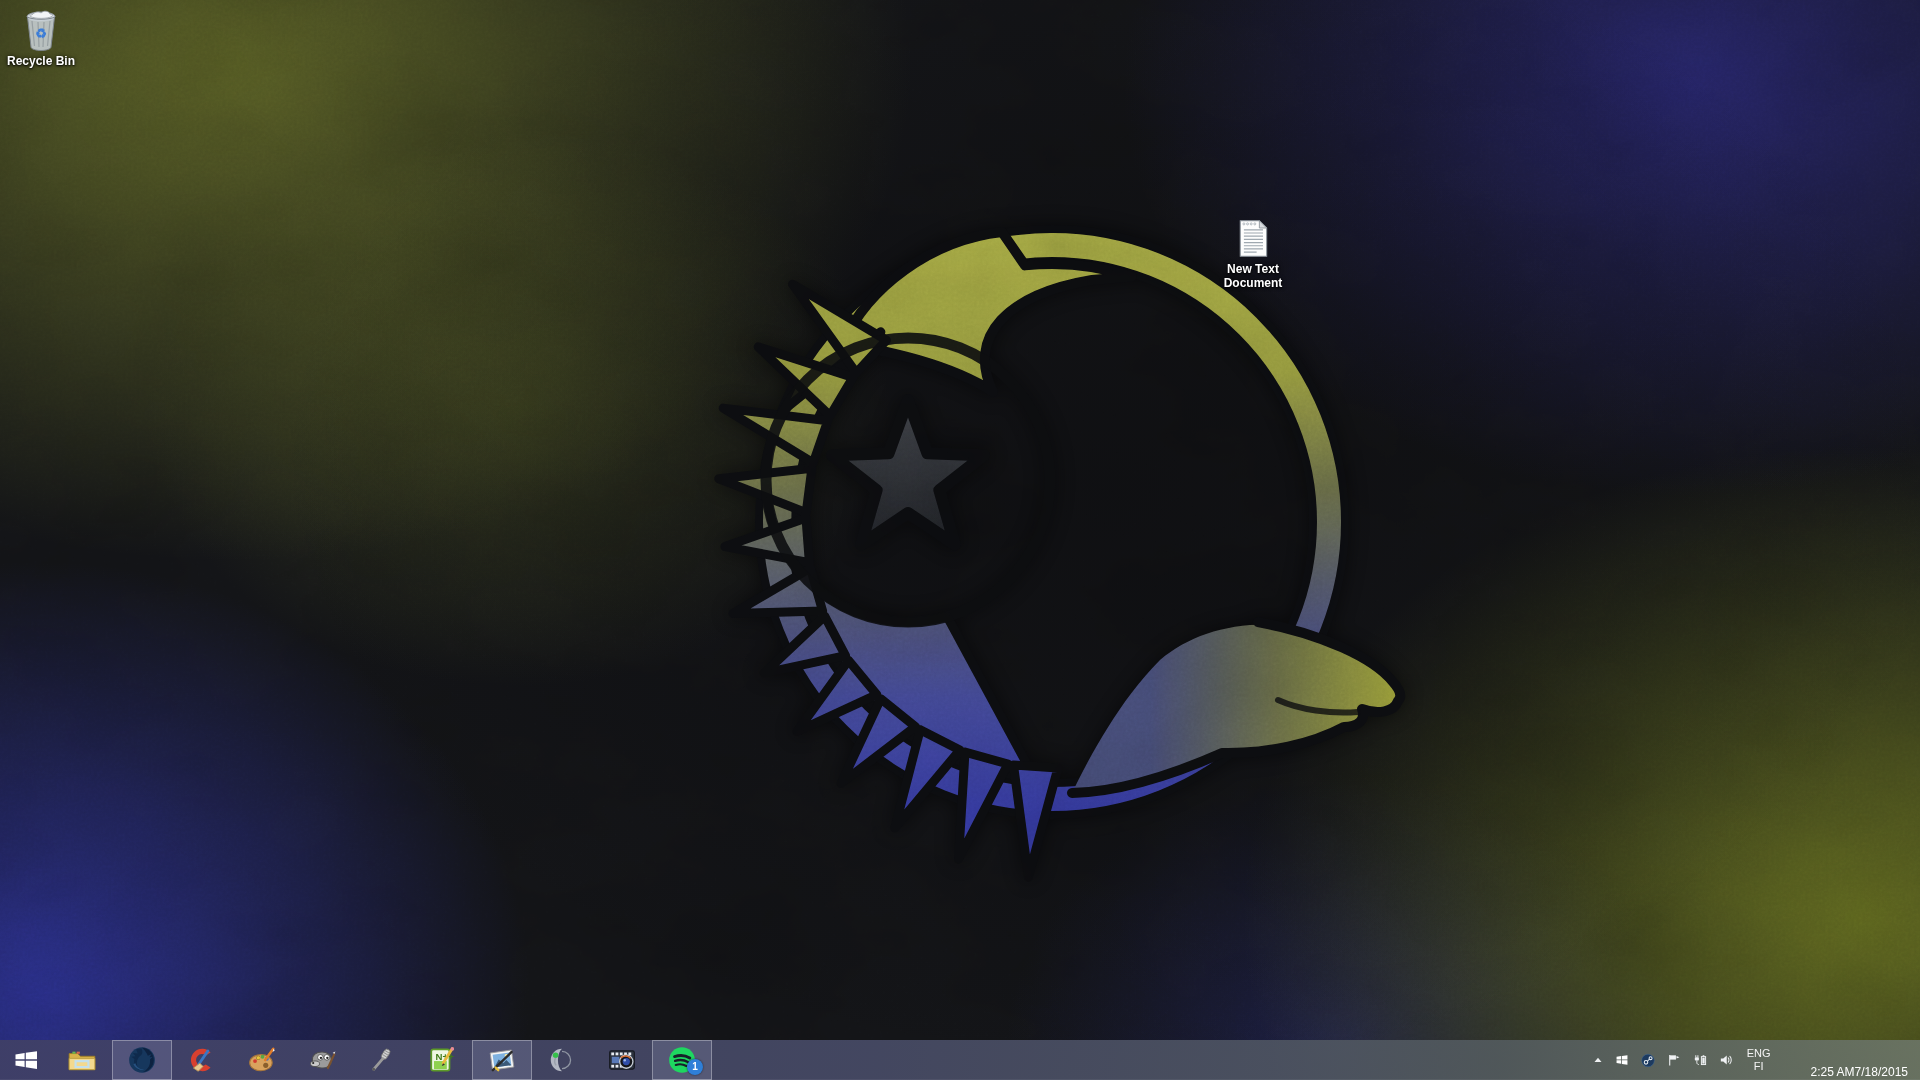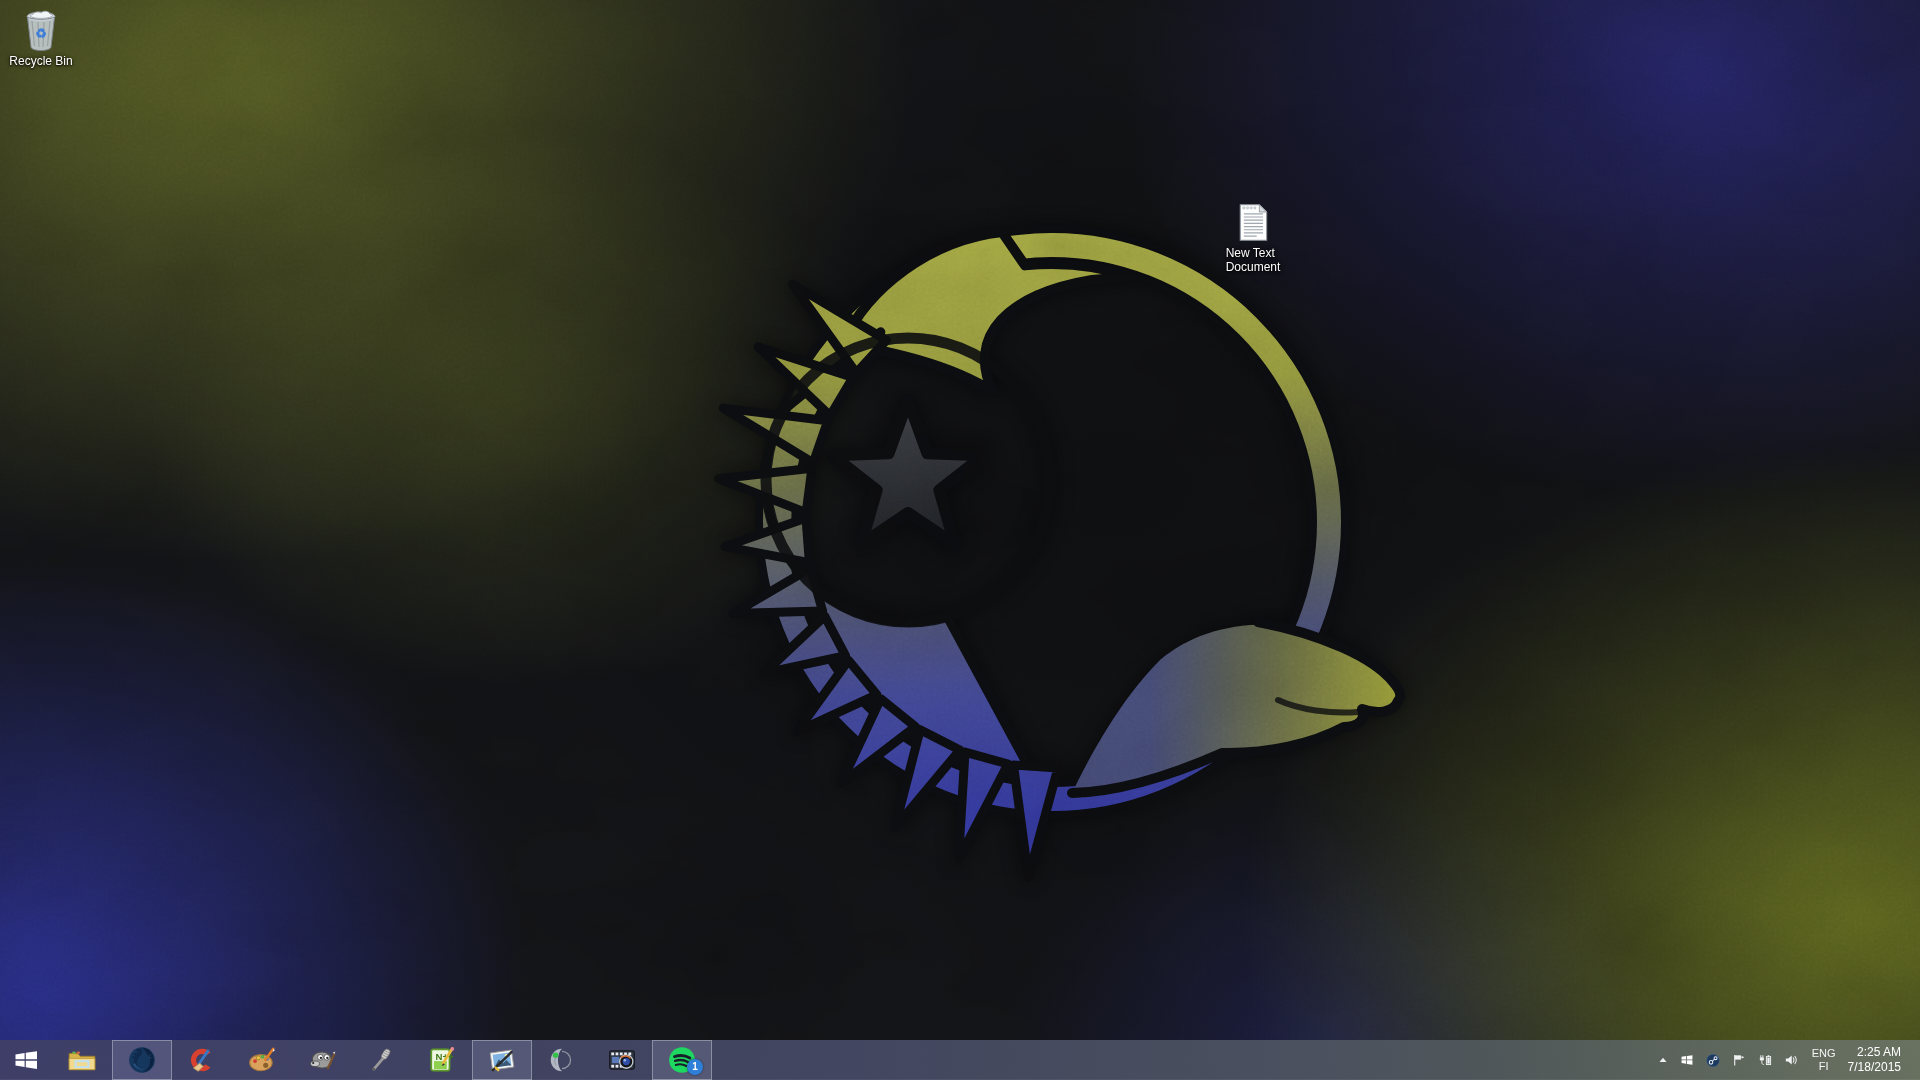--- a/index.html
+++ b/index.html
@@ -16,25 +16,26 @@
       radial-gradient(520px 420px at 70% 97%,  rgba(40,44,120,.50), transparent 65%),
       #131417;
   }
   svg text{font-family:"Liberation Sans",sans-serif;}
   #scene{position:absolute;inset:0;pointer-events:none;}
 
   
   .desktop-icon{position:absolute;width:70px;display:flex;flex-direction:column;align-items:center;cursor:default;}
   .desktop-icon .ico{width:44px;height:44px;display:block;}
   .desktop-icon .lbl{
-    margin-top:2px;font-size:12px;line-height:14px;color:#fff;text-align:left;
+    margin-top:2px;font-size:12px;line-height:14px;color:#fff;text-align:center;
     text-shadow:0 1px 2px rgba(0,0,0,.95),0 0 4px rgba(0,0,0,.8);
+    font-weight:bold;
   }
   #icon-recycle{left:6px;top:8px;}
-  #icon-newtext{left:1218px;top:200px;}
+  #icon-newtext{left:1218px;top:216px;}
 
   
   .taskbar{
     position:absolute;left:0;right:0;bottom:0;height:40px;display:flex;align-items:stretch;
     background:linear-gradient(90deg, rgba(64,64,102,.92) 0%, rgba(72,76,104,.90) 45%, rgba(84,92,96,.88) 78%, rgba(110,120,108,.85) 100%);
     box-shadow:0 -1px 0 rgba(255,255,255,.06) inset;
   }
   .tb-btn{
     width:60px;height:100%;border:1px solid transparent;background:transparent;margin:0;padding:0;
     display:flex;align-items:center;justify-content:center;position:relative;box-sizing:border-box;cursor:pointer;
@@ -43,32 +44,32 @@
   .tb-btn.running{
     background:rgba(190,198,235,.16);
     border:1px solid rgba(255,255,255,.32);
   }
   .tb-badge{
     position:absolute;right:8px;bottom:4px;width:16px;height:16px;border-radius:50%;
     background:#2f7fd8;color:#fff;font-size:10px;font-weight:bold;line-height:16px;text-align:center;
     box-shadow:0 0 2px rgba(0,0,0,.6);
   }
   .tb-spacer{flex:1;}
-  .tray{display:flex;align-items:center;padding-right:11px;}
+  .tray{display:flex;align-items:center;padding-right:4px;}
   .tray-btn{
     width:26px;height:100%;background:transparent;border:none;display:flex;align-items:center;justify-content:center;cursor:pointer;
   }
   .tray-btn.caret{width:22px;}
   .lang{
     display:flex;flex-direction:column;align-items:center;justify-content:center;
     color:#f4f4f4;font-size:11px;line-height:13px;padding:0 8px;height:100%;cursor:pointer;
   }
   .clock{
-    display:flex;flex-direction:column;align-items:flex-end;justify-content:center;
-    color:#fff;font-size:12px;line-height:15px;padding:0 8px 0 4px;height:100%;cursor:pointer;text-align:right;
+    display:flex;flex-direction:row;align-items:flex-end;justify-content:center;
+    color:#fff;font-size:12px;line-height:15px;padding:0 8px 0 4px;height:100%;cursor:pointer;text-align:right;margin-left:28px;
   }
 </style>
 </head>
 <body>
 
 <svg id="scene" width="1920" height="1080" viewBox="0 0 1920 1080">
   <defs>
     <linearGradient id="gradMain" gradientUnits="userSpaceOnUse" x1="0" y1="225" x2="0" y2="815">
       <stop offset="0" stop-color="#b7bb4a"></stop>
       <stop offset=".25" stop-color="#9fa342"></stop>

